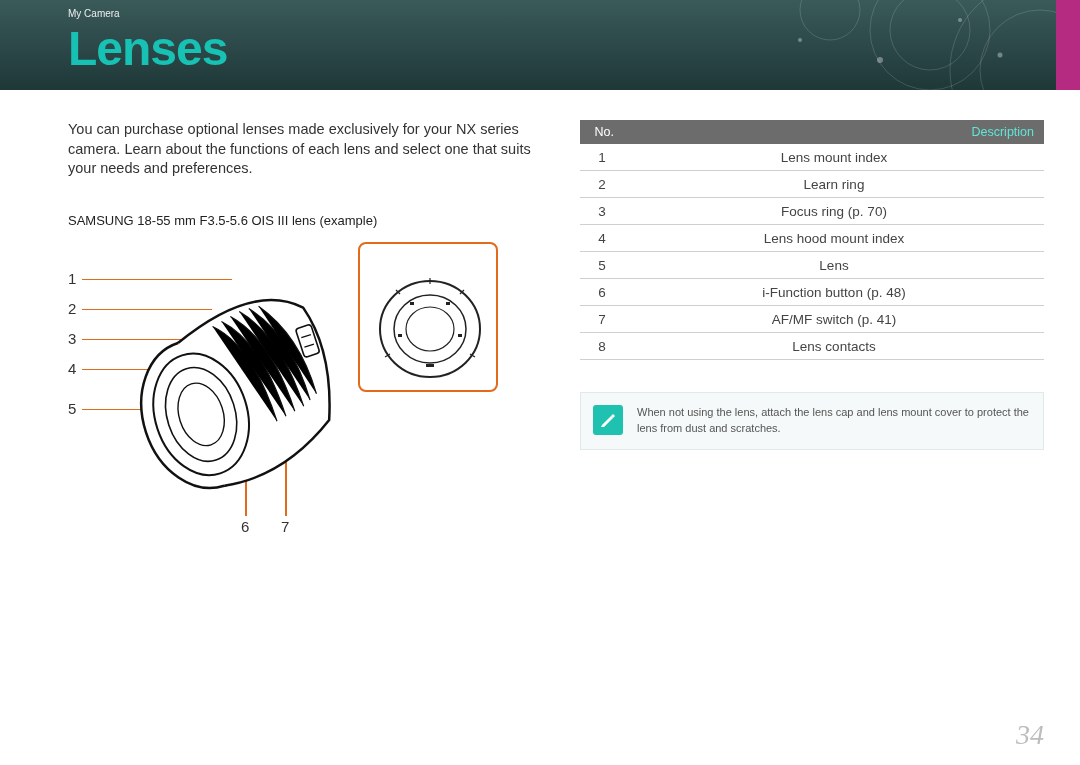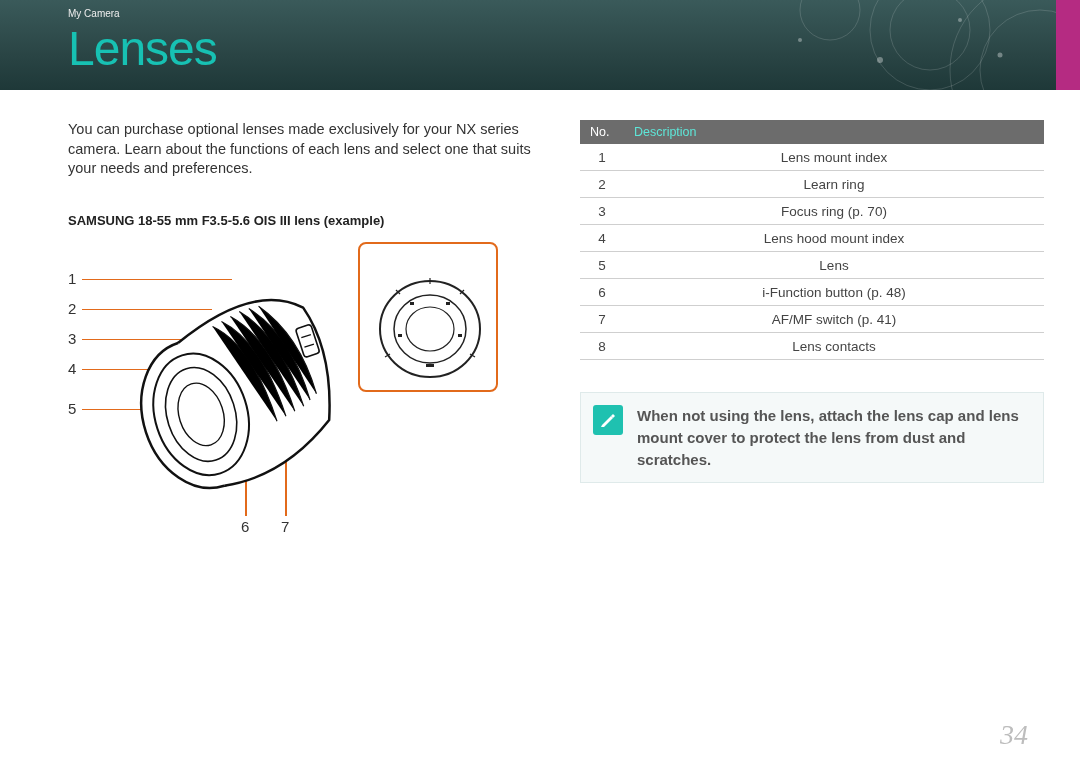--- a/index.html
+++ b/index.html
@@ -31,21 +31,21 @@
     background: #b52b82;
   }
   .breadcrumb {
     color: #eeeeee;
     font-size: 10px;
     margin-bottom: 2px;
   }
   .title {
     color: #17c1b3;
     font-size: 48px;
-    font-weight: 400;
+    font-weight: 700;
     letter-spacing: -1px;
   }
   .content {
     display: flex;
     padding: 30px 36px 0 68px;
     gap: 32px;
   }
   .left-col { width: 480px; }
   .right-col { width: 470px; }
   .intro {
@@ -56,21 +56,21 @@
     font-weight: 300;
   }
   .section-heading {
     color: #17b2a6;
     font-size: 28px;
     font-weight: 300;
     margin-bottom: 18px;
   }
   .lens-caption {
     font-size: 13px;
-    font-weight: bold;
+    font-weight: normal;
     color: #222;
     margin-bottom: 10px;
   }
   .diagram-box {
     position: relative;
     width: 480px;
     height: 310px;
   }
   .callout-num {
     position: absolute;
@@ -94,21 +94,21 @@
   }
   table.desc-table {
     width: 100%;
     border-collapse: collapse;
     font-size: 13.5px;
   }
   table.desc-table thead th {
     background: #6c6c6c;
     color: #fff;
     font-weight: normal;
-    text-align: left;
+    text-align: right;
     padding: 5px 10px;
     font-size: 12.5px;
   }
   table.desc-table thead th:first-child {
     width: 44px;
   }
   table.desc-table thead th.sel {
     color:#5ee6d8;
     margin-top:16px;
   }
@@ -133,28 +133,27 @@
     align-items: flex-start;
   }
   .note-icon {
     width: 30px; height: 30px;
     background: #1fc1b0;
     border-radius: 3px;
     flex-shrink:0;
     display:flex; align-items:center; justify-content:center;
   }
   .note-text {
-    font-size: 15px;
+    font-size: 11px;
     color: #555;
     line-height: 1.45;
-    font-weight: bold;
   }
   .page-num {
     position: absolute;
-    right: 52px;
+    right: 36px;
     bottom: 14px;
     font-size: 28px;
     font-style: italic;
     color: #bdbdbd;
     font-family: "Times New Roman", serif;
   }
 </style>
 </head>
 <body>
 

